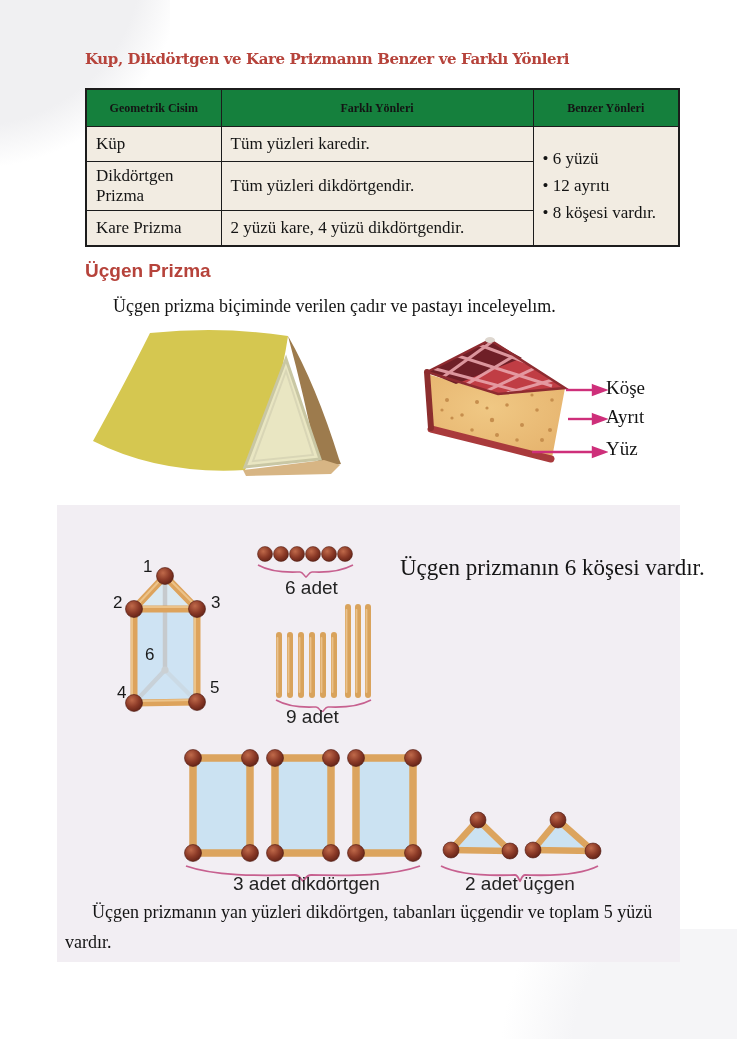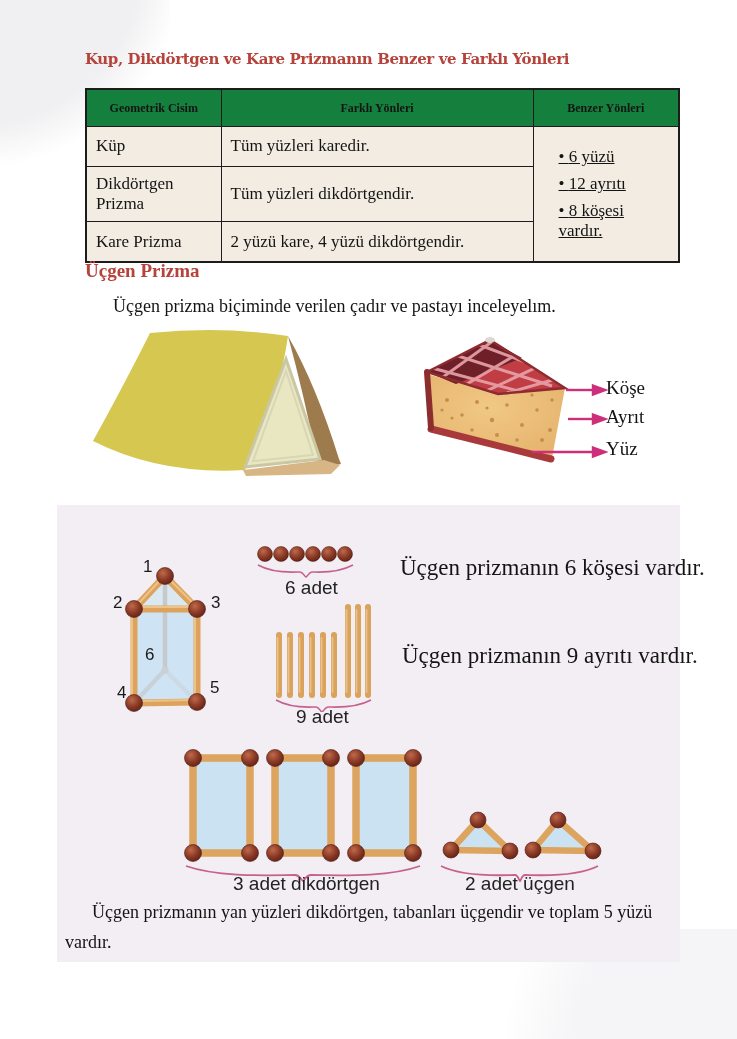--- a/index.html
+++ b/index.html
@@ -12,24 +12,24 @@
   .doc-title{position:absolute;left:85px;top:50px;width:610px;
         font-family:"DejaVu Serif",serif;font-weight:bold;font-size:15px;
         letter-spacing:-0.4px;color:#b6433b;}
   
   table.cmp{position:absolute;left:85px;top:88px;width:593px;border-collapse:collapse;
         table-layout:fixed;font-size:17px;border:2px solid #1c1c1c;}
   table.cmp th{background:#15803d;border:1.6px solid #1c1c1c;font-weight:bold;
         height:34px;text-align:center;font-size:12px;}
   table.cmp td{background:#f2ece2;border:1.6px solid #1c1c1c;padding:4px 9px;height:26px;}
   td.benzer{vertical-align:middle;}
-  ul.benzer-list{list-style:none;margin:16px;padding:0;text-decoration:underline;}
+  ul.benzer-list{list-style:none;margin:0;padding:0;}
   ul.benzer-list li{margin:7px 0;}
   ul.benzer-list li::before{content:"• ";}
-  .h2{position:absolute;left:85px;top:260px;font-family:Liberation Serif, serif;
+  .h2{position:absolute;left:85px;top:260px;font-family:Liberation Sans, sans-serif;
         font-weight:bold;font-size:19px;color:#b6433b;}
   .intro{position:absolute;left:85px;top:296px;font-size:18px;margin-left:28px;}
   .figure{position:absolute;}
   .cake-label{position:absolute;font-size:19px;color:#141414;white-space:nowrap;}
   
   .props-box{position:absolute;left:57px;top:505px;width:623px;height:457px;background:#f2eef3;}
   .box-heading{position:absolute;left:35px;top:9px;font-family:"DejaVu Serif",serif;
         font-weight:bold;font-size:18px;color:#101010;}
   .vertex-num{position:absolute;font-family:"Liberation Sans",sans-serif;
         font-size:17px;color:#1a1a1a;}
@@ -236,22 +236,21 @@
         <line x1="25.5" y1="36" x2="25.5" y2="90"></line>
           <line x1="36.5" y1="36" x2="36.5" y2="90"></line>
         <line x1="47.5" y1="36" x2="47.5" y2="90"></line>
           <line x1="58.5" y1="36" x2="58.5" y2="90"></line>
         <line x1="72.5" y1="8" x2="72.5" y2="90"></line>
           <line x1="82.5" y1="8" x2="82.5" y2="90"></line>
         <line x1="92.5" y1="8" x2="92.5" y2="90"></line>
       </g>
       <path d="M2,98 C18,107 36,105 42,105 C45,105 46,109 48,110 C50,109 51,105 54,105 C60,105 80,107 97,98" fill="none" stroke="#c7608f" stroke-width="1.6"></path>
     </svg>
-    <div class="count-label" style="left:239px;top:201px">9 adet</div>
-    <div class="fact" style="left:345px;top:138px">Üçgen prizmanın 9 ayrıtı vardır.</div>
+    <div class="count-label" style="left:229px;top:201px">9 adet</div>
 
     <svg class="figure" style="left:118px;top:243px" width="450" height="135" viewBox="0 0 450 135">
       <g>
         <rect x="18" y="10" width="57" height="95" fill="#cbe2f2"></rect>
         <rect x="100" y="10" width="56" height="95" fill="#cbe2f2"></rect>
         <rect x="181" y="10" width="57" height="95" fill="#cbe2f2"></rect>
         <g stroke="#dca45e" stroke-width="7.5" stroke-linecap="round">
           <line x1="18" y1="10" x2="75" y2="10"></line>
             <line x1="18" y1="105" x2="75" y2="105"></line>
           <line x1="18" y1="10" x2="18" y2="105"></line>

